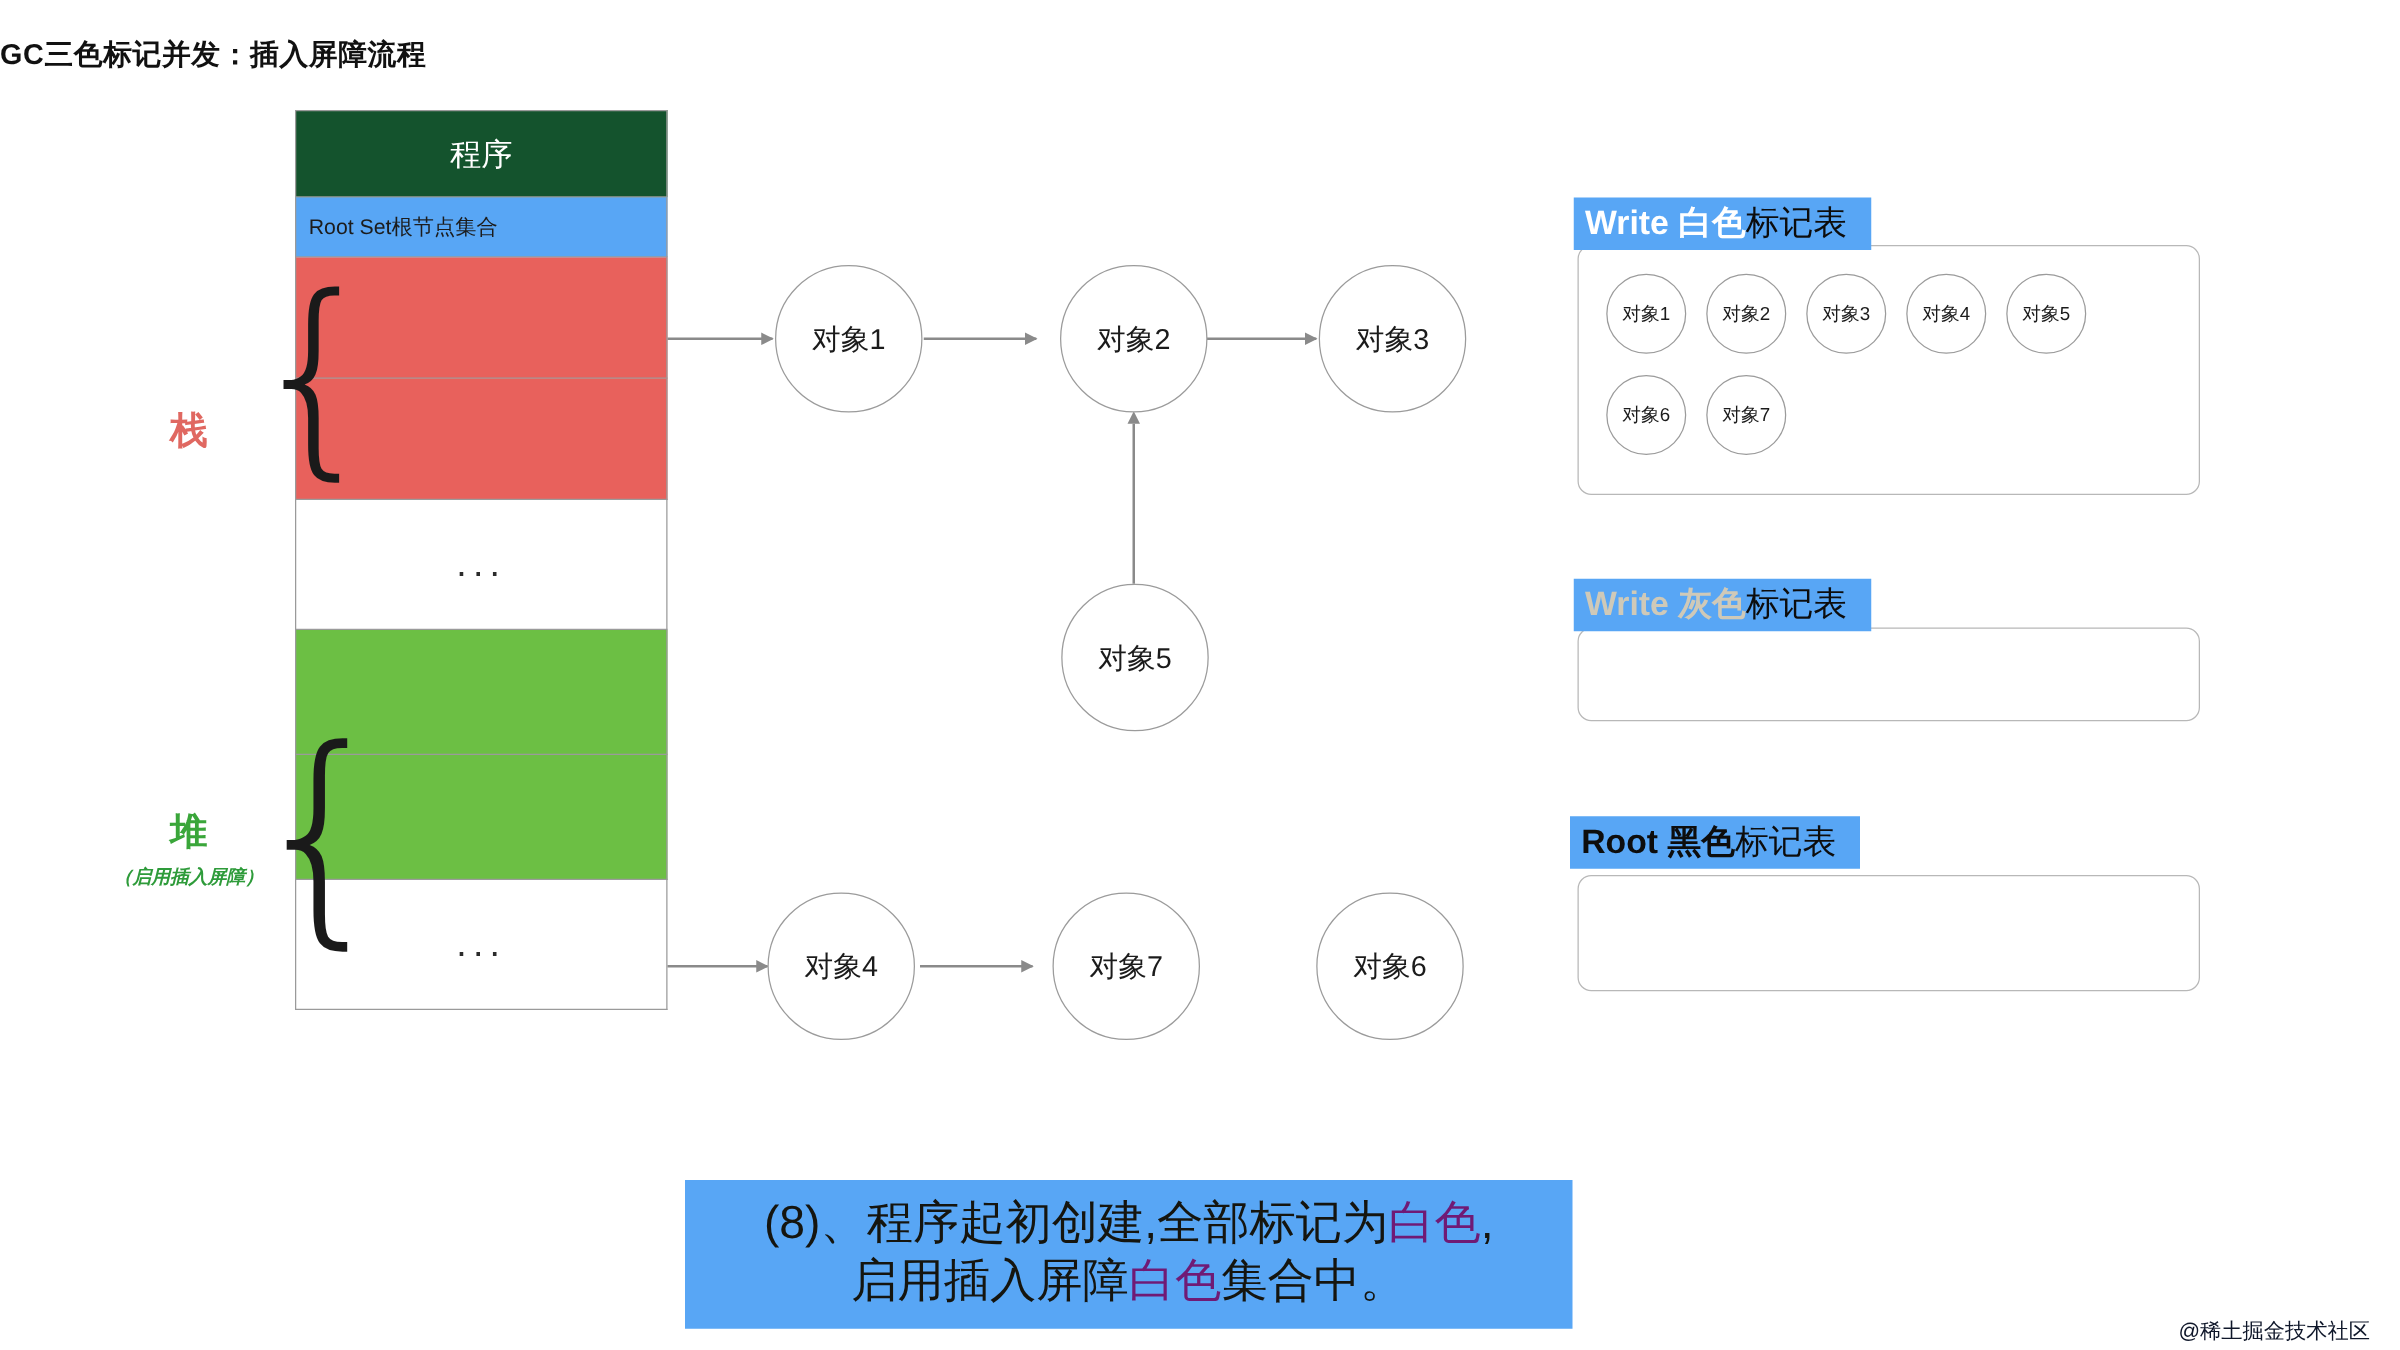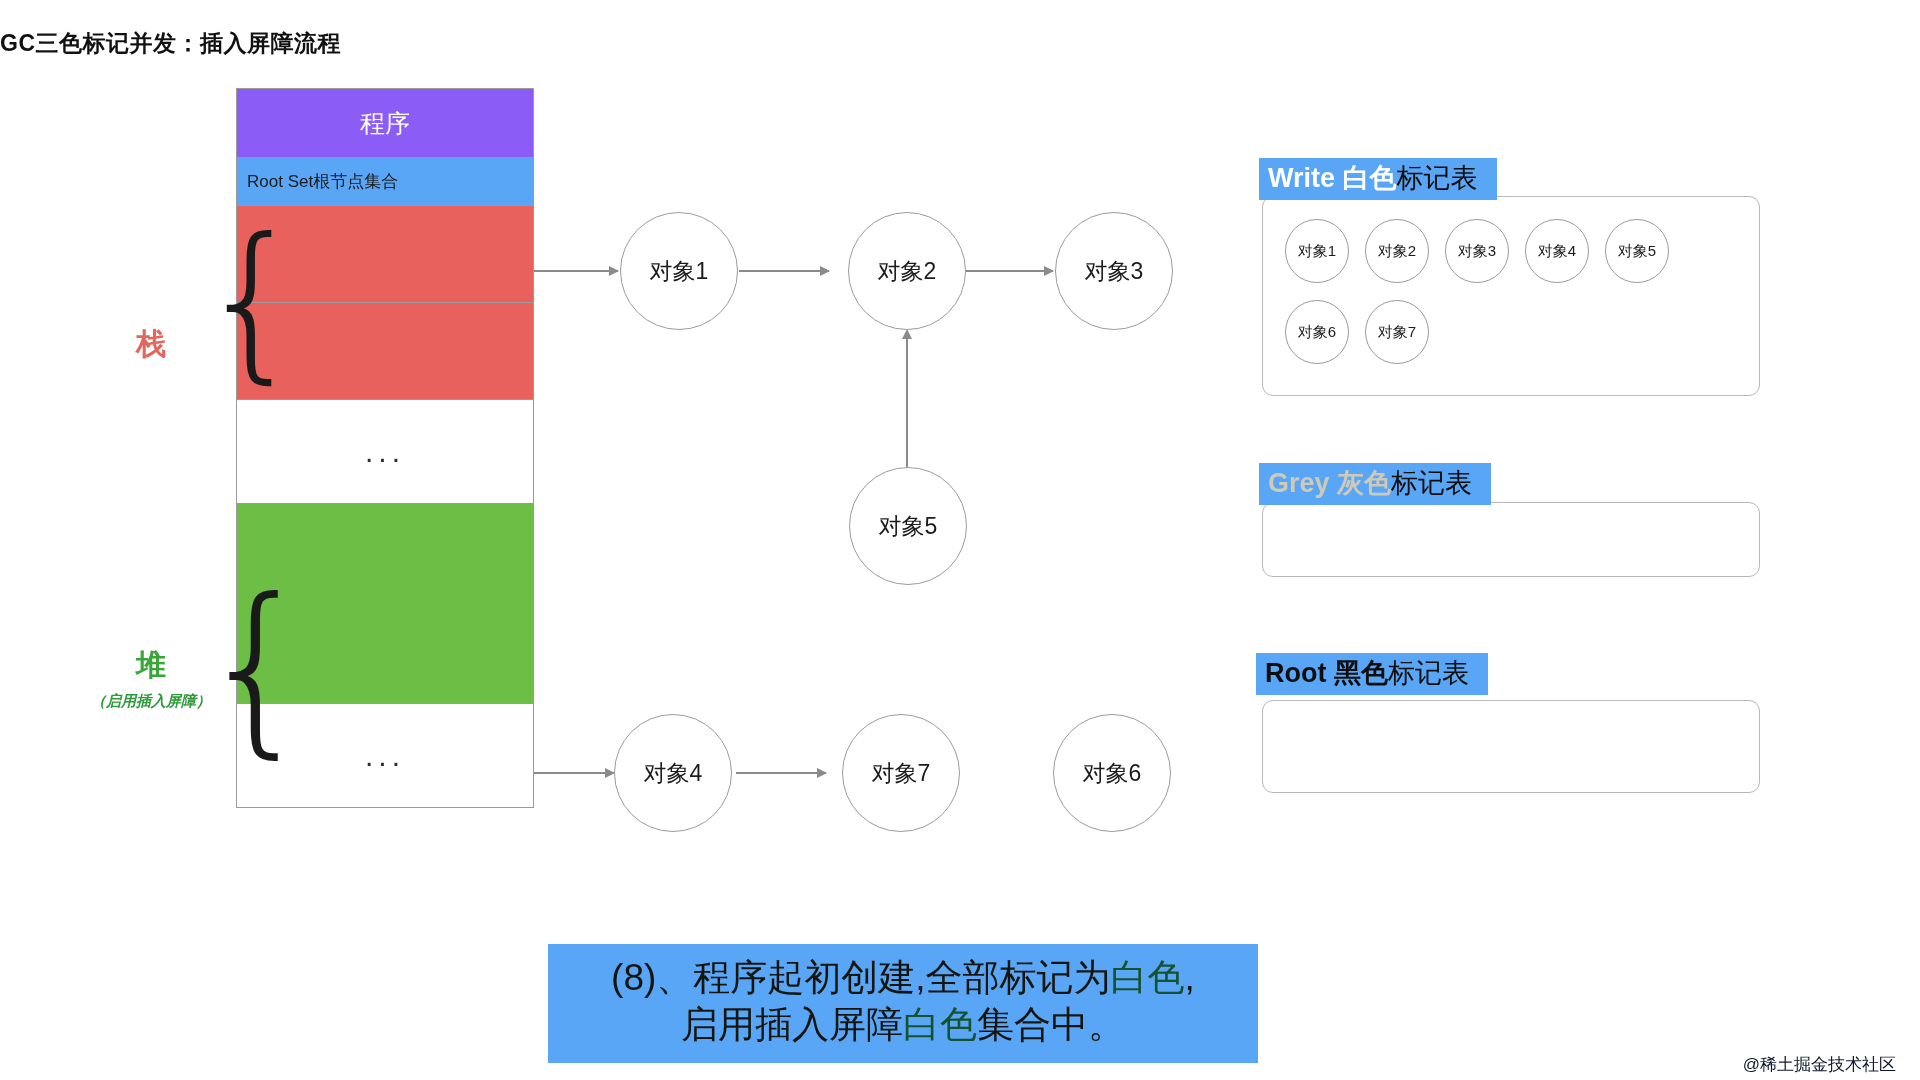--- a/index.html
+++ b/index.html
@@ -17,21 +17,21 @@
     font-size:23px;font-weight:bold;color:#111;letter-spacing:.5px;
   }
 
   
   #memory-column{left:236px;top:88px;width:298px;}
   .mem-cell{
     box-sizing:border-box;width:298px;border:1px solid #9a9a9a;
     display:flex;align-items:center;
   }
   #cell-program{
-    height:70px;background:#8b5cf6;justify-content:center;
+    height:70px;background:#14532d;justify-content:center;
     color:#ffffff;font-size:25px;
   }
   #cell-rootset{
     height:48px;background:#58a6f5;justify-content:flex-start;
     color:#1c1c1c;font-size:17px;padding-left:10px;border-top:none;
   }
   .cell-red{height:97px;background:#e8615c;border-top:none;}
   .cell-green{height:100px;background:#6cbf44;border-top:none;}
   .cell-dots{
     height:104px;background:#ffffff;border-top:none;justify-content:center;
@@ -96,21 +96,21 @@
     font-size:15px;color:#1b1b1b;
   }
   .chip-row{display:flex;gap:16px;}
 
   
   #caption-box{
     left:548px;top:944px;width:710px;
     background:#58a6f5;padding:10px 0 14px 0;text-align:center;
     font-size:37px;line-height:1.28;color:#15150f;
   }
-  #caption-box .hl{color:#14532d;}
+  #caption-box .hl{color:#701a75;}
 
   #watermark{
     right:24px;bottom:4px;color:#0f172a;font-size:17px;
   }
 </style>
 </head>
 <body>
 
 <div class="abs" id="diagram-title">GC三色标记并发：插入屏障流程</div>
 
@@ -206,21 +206,21 @@
 </div>
 <div class="abs" style="left:1259px;top:158px;">
   <span class="table-title">
     <span class="t-strong t-white">Write 白色</span><span class="t-black">标记表</span>
   </span>
 </div>
 
 <div class="abs table-box" style="left:1262px;top:502px;width:498px;height:75px;"></div>
 <div class="abs" style="left:1259px;top:463px;">
   <span class="table-title">
-    <span class="t-strong t-grey">Grey 灰色</span><span class="t-black">标记表</span>
+    <span class="t-strong t-grey">Write 灰色</span><span class="t-black">标记表</span>
   </span>
 </div>
 
 <div class="abs table-box" style="left:1262px;top:700px;width:498px;height:93px;"></div>
 <div class="abs" style="left:1256px;top:653px;">
   <span class="table-title">
     <span class="t-strong t-black">Root 黑色</span><span class="t-black">标记表</span>
   </span>
 </div>
 

